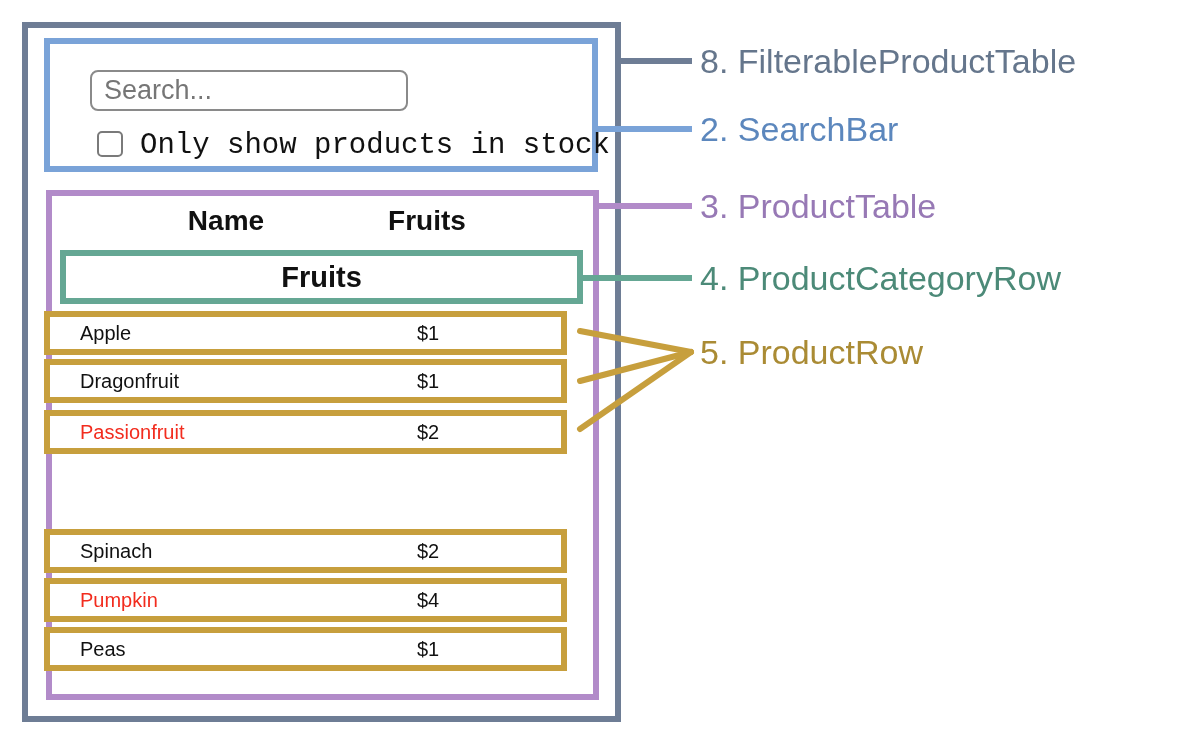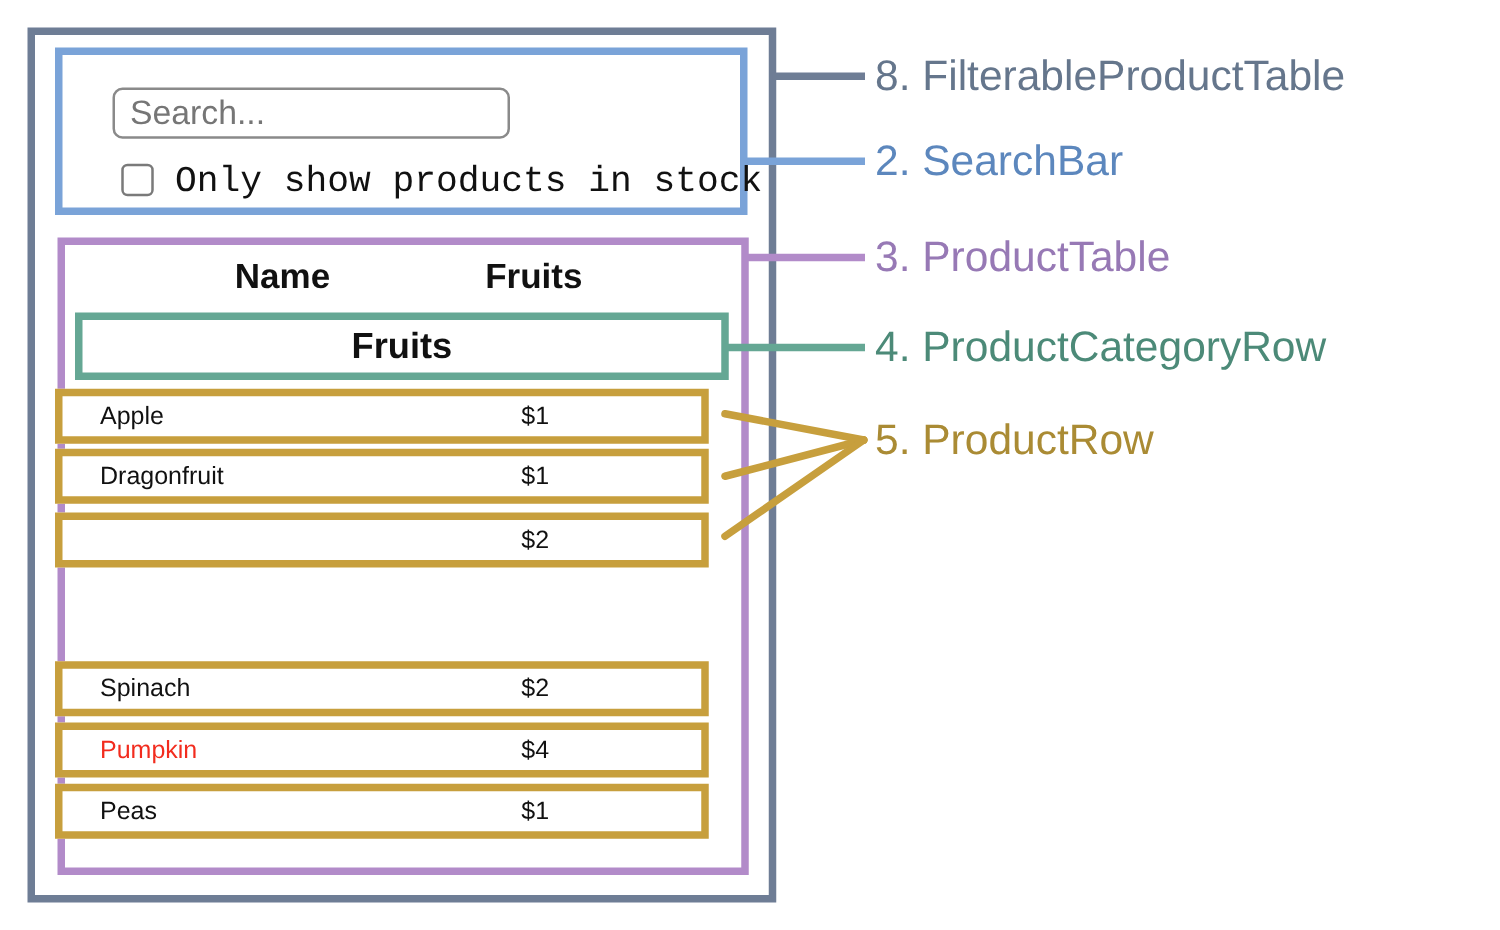--- a/index.html
+++ b/index.html
@@ -75,20 +75,21 @@
 
   <div class="box product-row" style="top:311px">
     <span class="name">Apple</span>
     <span class="price">$1</span>
   </div>
   <div class="box product-row" style="top:359px">
     <span class="name">Dragonfruit</span>
     <span class="price">$1</span>
   </div>
   <div class="box product-row" style="top:410px">
+    <span class="name" style="color: rgb(242, 44, 30);">Passionfruit</span>
     <span class="price">$2</span>
   </div>
 
 
   <div class="box product-row" style="top:529px">
     <span class="name">Spinach</span>
     <span class="price">$2</span>
   </div>
   <div class="box product-row" style="top:578px">
     <span class="name" style="color: rgb(242, 44, 30);">Pumpkin</span>

